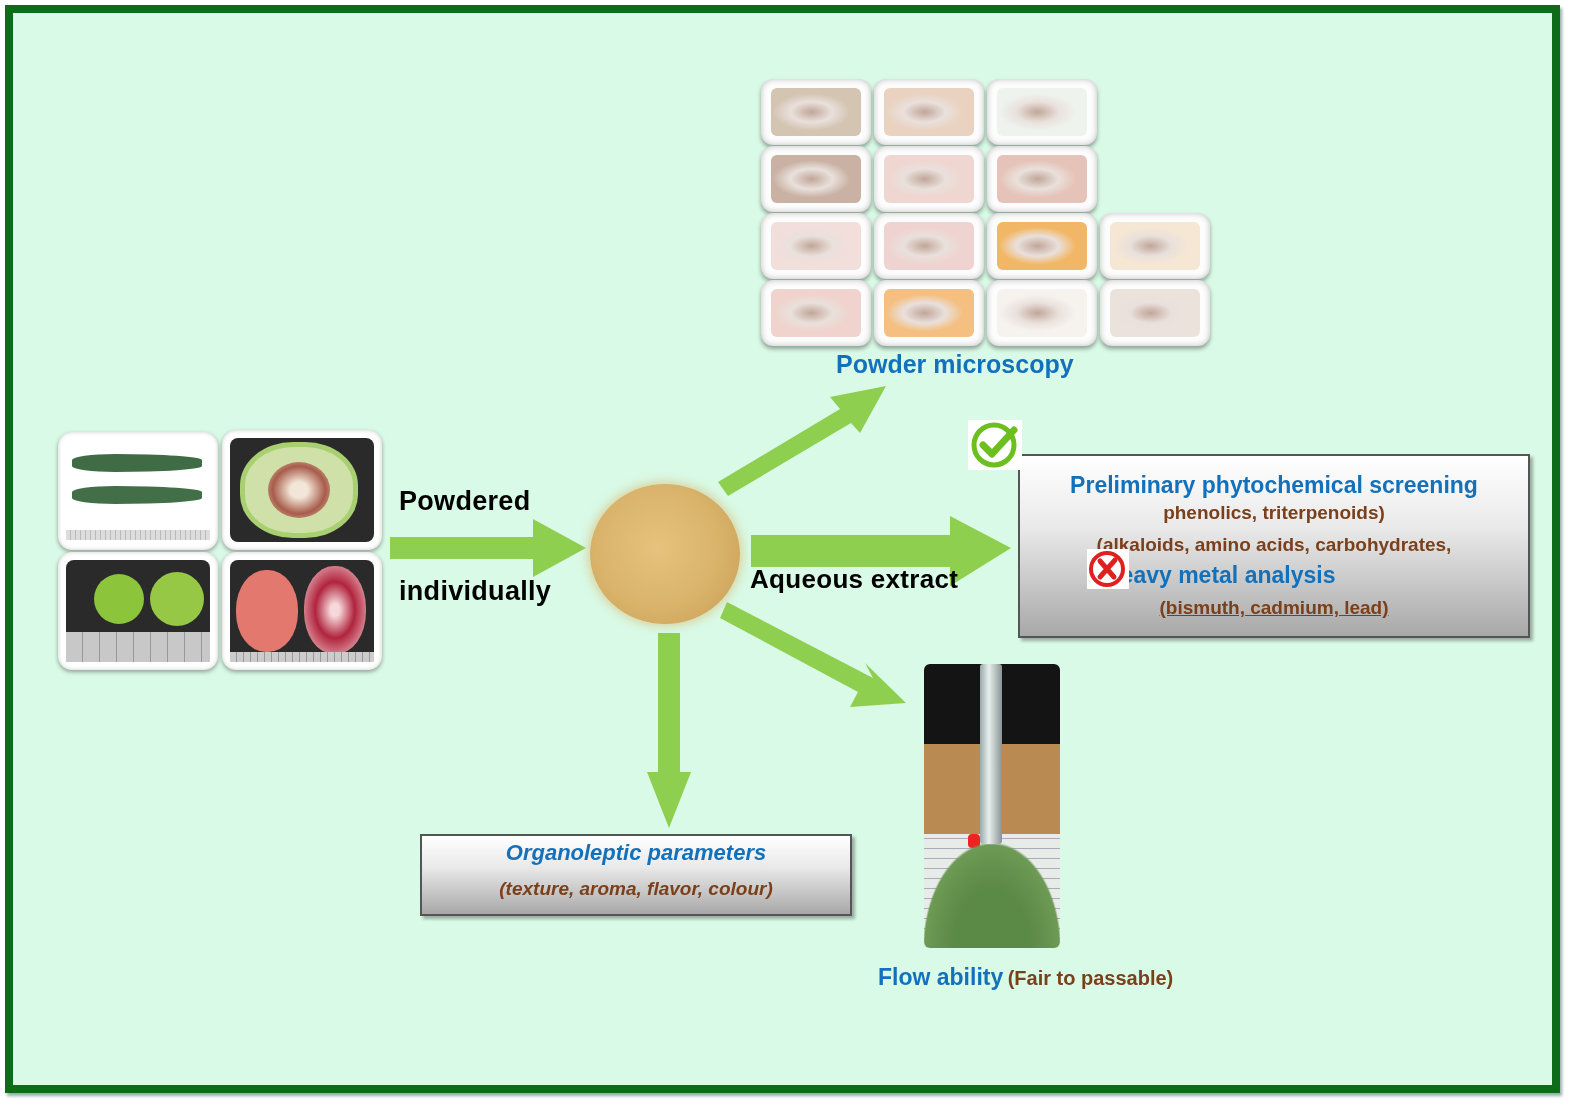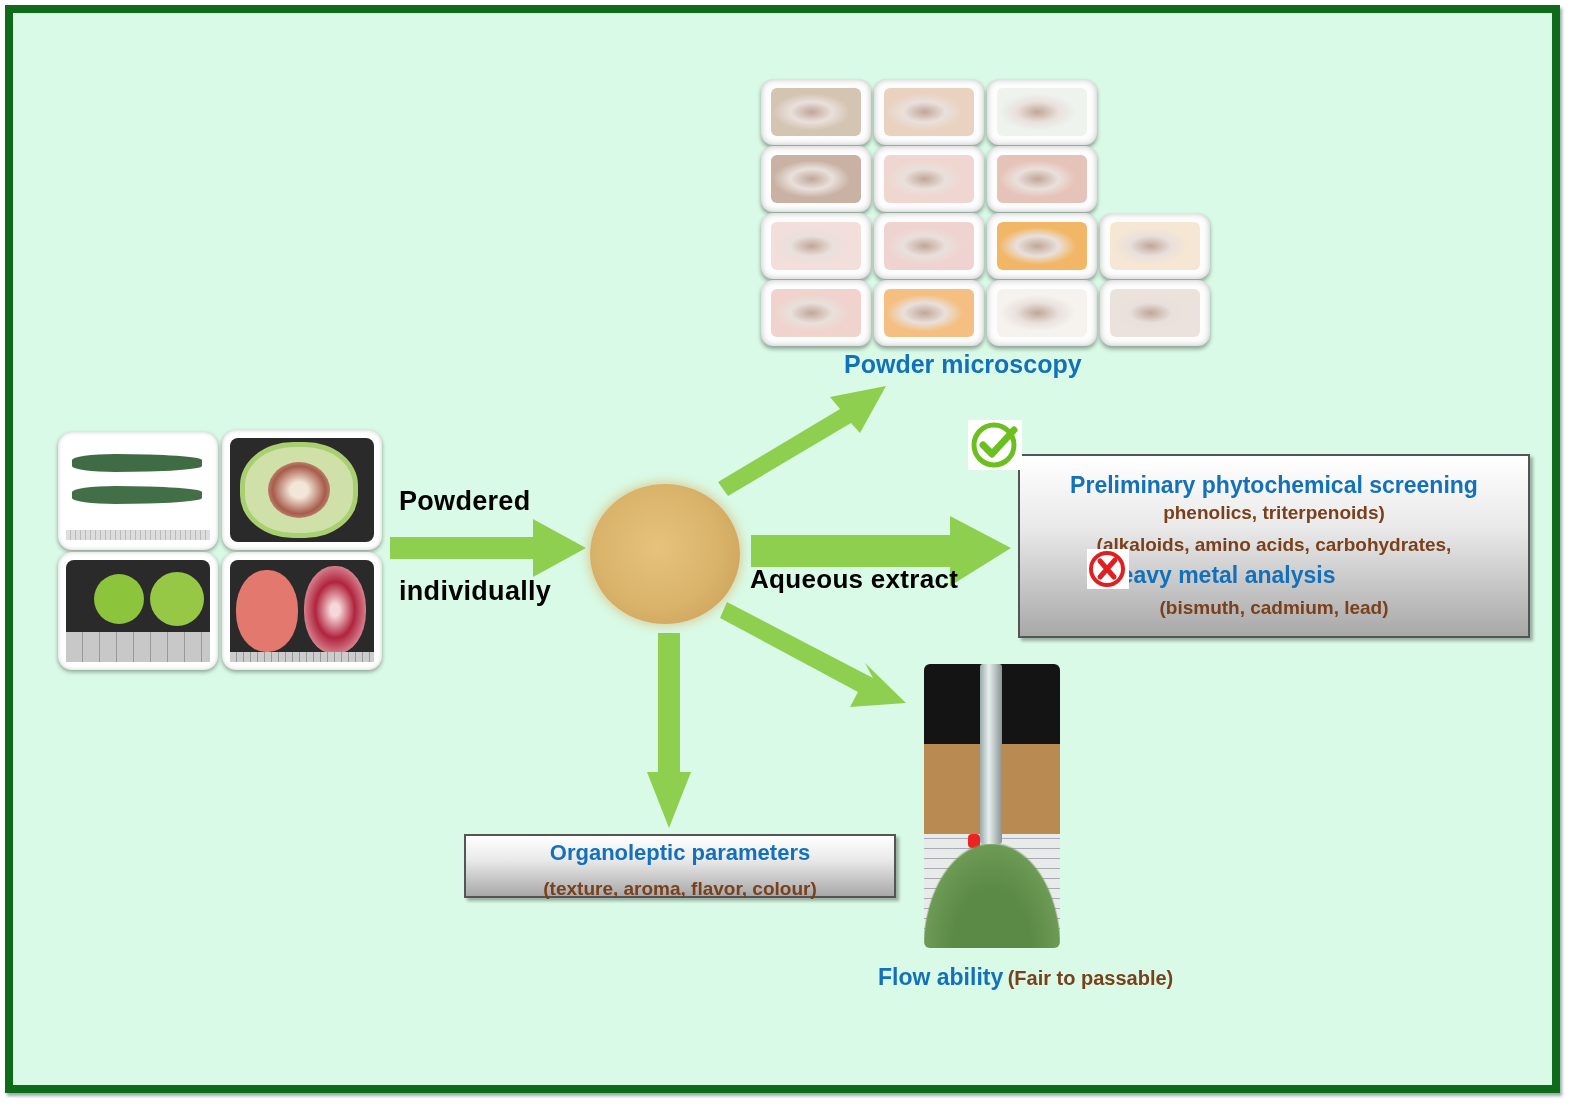--- a/index.html
+++ b/index.html
@@ -116,45 +116,45 @@
     <div class="micro" style="left: 874px; top: 280px; width: 110px; height: 66px;">
       <div class="img" style="background: radial-gradient(at 45% 50%, rgba(120, 60, 30, 0.45) 0%, rgba(120, 60, 30, 0.15) 30%, rgb(244, 191, 128) 55%);"></div>
     </div>
     <div class="micro" style="left: 987px; top: 280px; width: 110px; height: 66px;">
       <div class="img" style="background: radial-gradient(at 45% 50%, rgba(120, 60, 30, 0.45) 0%, rgba(120, 60, 30, 0.15) 30%, rgb(246, 243, 239) 55%);"></div>
     </div>
     <div class="micro" style="left: 1100px; top: 280px; width: 110px; height: 66px;">
       <div class="img" style="background: radial-gradient(at 45% 50%, rgba(120, 60, 30, 0.45) 0%, rgba(120, 60, 30, 0.15) 30%, rgb(236, 226, 220) 55%);"></div>
     </div>
   </div>
-<div class="abs blue" style="left:836px;top:350px;font-size:25px;margin-left:8px;">Powder microscopy</div>
+<div class="abs blue" style="left:836px;top:350px;font-size:25px;">Powder microscopy</div>
 
 <div class="gbox" style="left:1018px;top:454px;width:512px;height:184px;">
   <div class="blue" style="font-size:23px;margin-top:16px;">Preliminary phytochemical screening</div>
   <div class="brown" style="font-size:19px;margin-top:3px;">phenolics, triterpenoids)</div>
   <div class="brown" style="font-size:19px;margin-top:10px;">(alkaloids, amino acids, carbohydrates,</div>
   <div class="blue" style="font-size:23px;margin-top:6px;padding-left:84px;text-align:left;">Heavy metal analysis</div>
-  <div class="brown" style="font-size:19px;margin-top:8px;">(bismuth, cadmium, lead)</div>
+  <div class="brown" style="font-size:19px;margin-top:8px;text-decoration:underline;">(bismuth, cadmium, lead)</div>
 </div>
 
 <div class="abs" style="left:968px;top:420px;width:54px;height:50px;background:#fff;">
   <svg width="54" height="50" viewBox="0 0 54 50">
     <circle cx="26" cy="25" r="20" fill="none" stroke="#6bbf1f" stroke-width="5"></circle>
     <path d="M15 25 L24 34 L46 10" fill="none" stroke="#6bbf1f" stroke-width="7" stroke-linecap="round" stroke-linejoin="round"></path>
   </svg>
 </div>
 
 <div class="abs" style="left:1087px;top:549px;width:42px;height:40px;background:#fff;">
   <svg width="42" height="40" viewBox="0 0 42 40">
     <circle cx="20" cy="20" r="16" fill="none" stroke="#e02020" stroke-width="4"></circle>
     <path d="M13 12 L27 28 M28 11 L13 28" stroke="#e02020" stroke-width="5" stroke-linecap="round"></path>
   </svg>
 </div>
 
-<div class="gbox" style="left:464px;top:834px;width:432px;height:64px;">
+<div class="gbox" style="left:420px;top:834px;width:432px;height:82px;font-style:italic;">
   <div class="blue" style="font-size:22px;margin-top:4px;">Organoleptic parameters</div>
   <div class="brown" style="font-size:19px;margin-top:12px;">(texture, aroma, flavor, colour)</div>
 </div>
 
 <div class="abs" style="left:924px;top:664px;width:136px;height:284px;overflow:hidden;border-radius:6px;">
   <div class="abs" style="left:0;top:0;width:100%;height:80px;background:#141414;"></div>
   <div class="abs" style="left:0;top:80px;width:100%;height:90px;background:#b98a52;"></div>
   <div class="abs" style="left:0;top:170px;width:100%;height:114px;background:repeating-linear-gradient(0deg,#e8ece8 0 9px,#aab 9px 10px),#e8ece8;"></div>
   <div class="abs" style="left:56px;top:0;width:22px;height:180px;background:linear-gradient(90deg,#9aa 0%,#e8eeee 40%,#8a9494 100%);border-radius:3px;"></div>
   <div class="abs" style="left:44px;top:170px;width:12px;height:14px;background:#ee2222;border-radius:4px;"></div>

